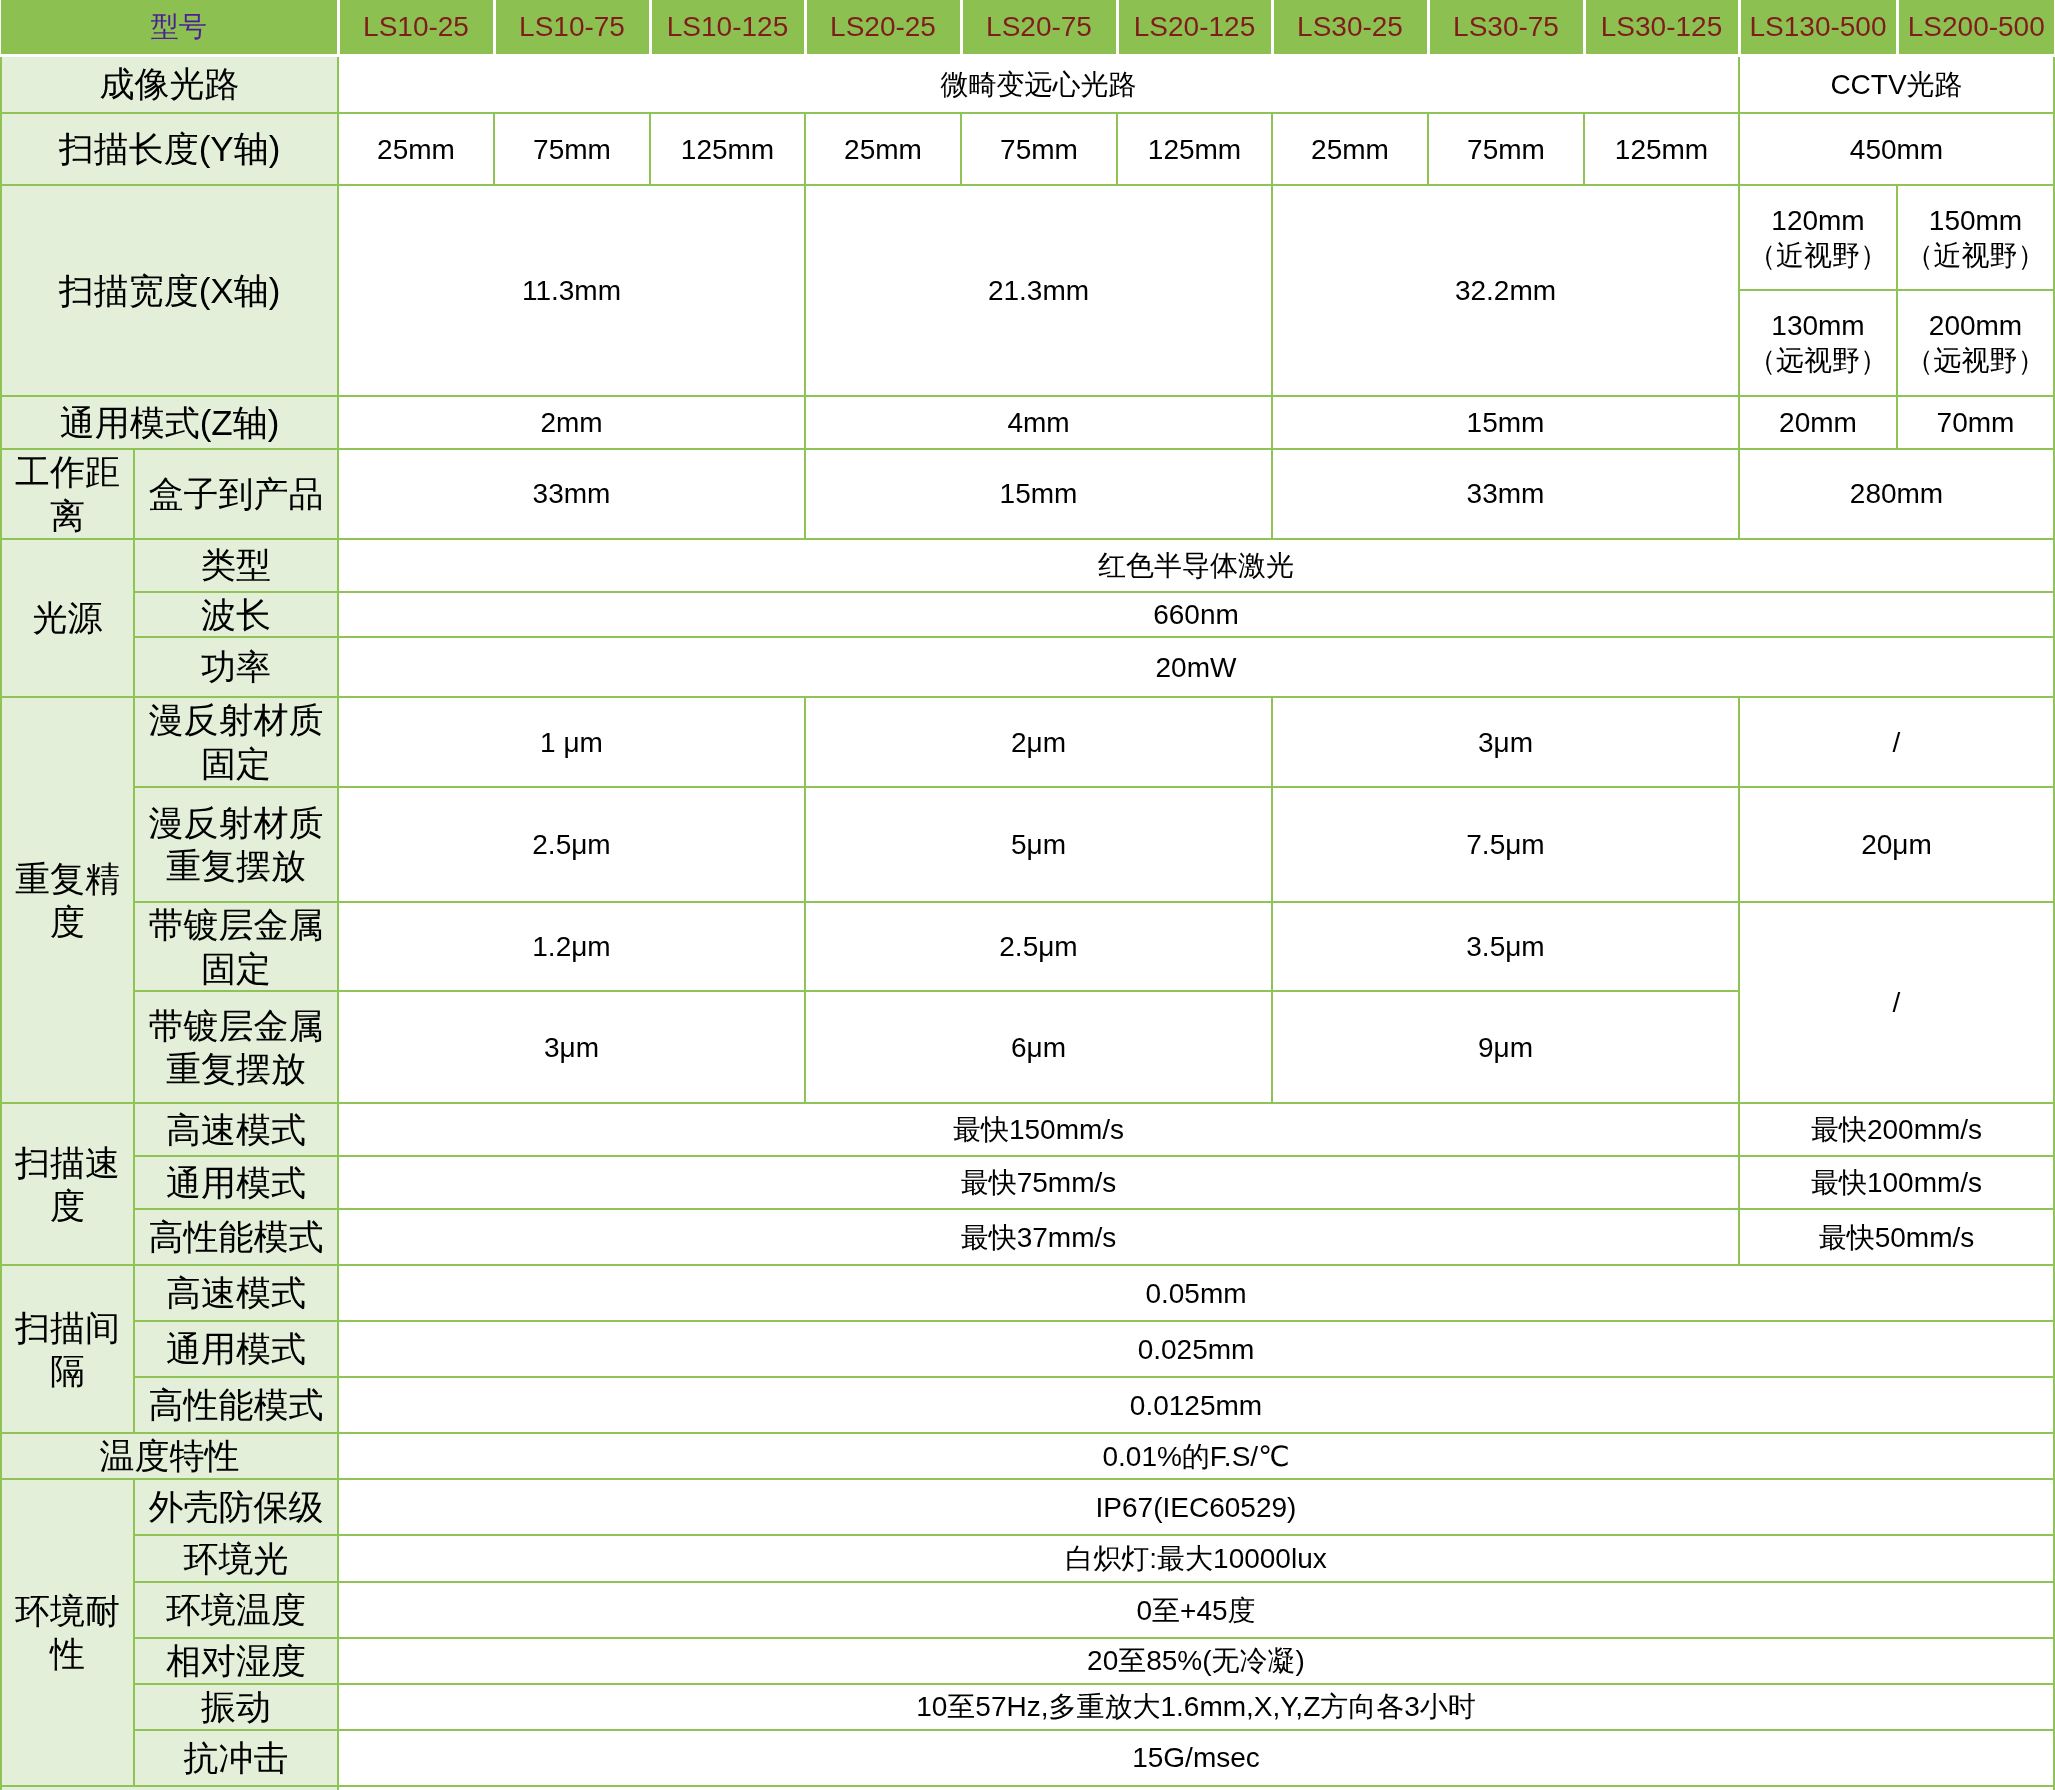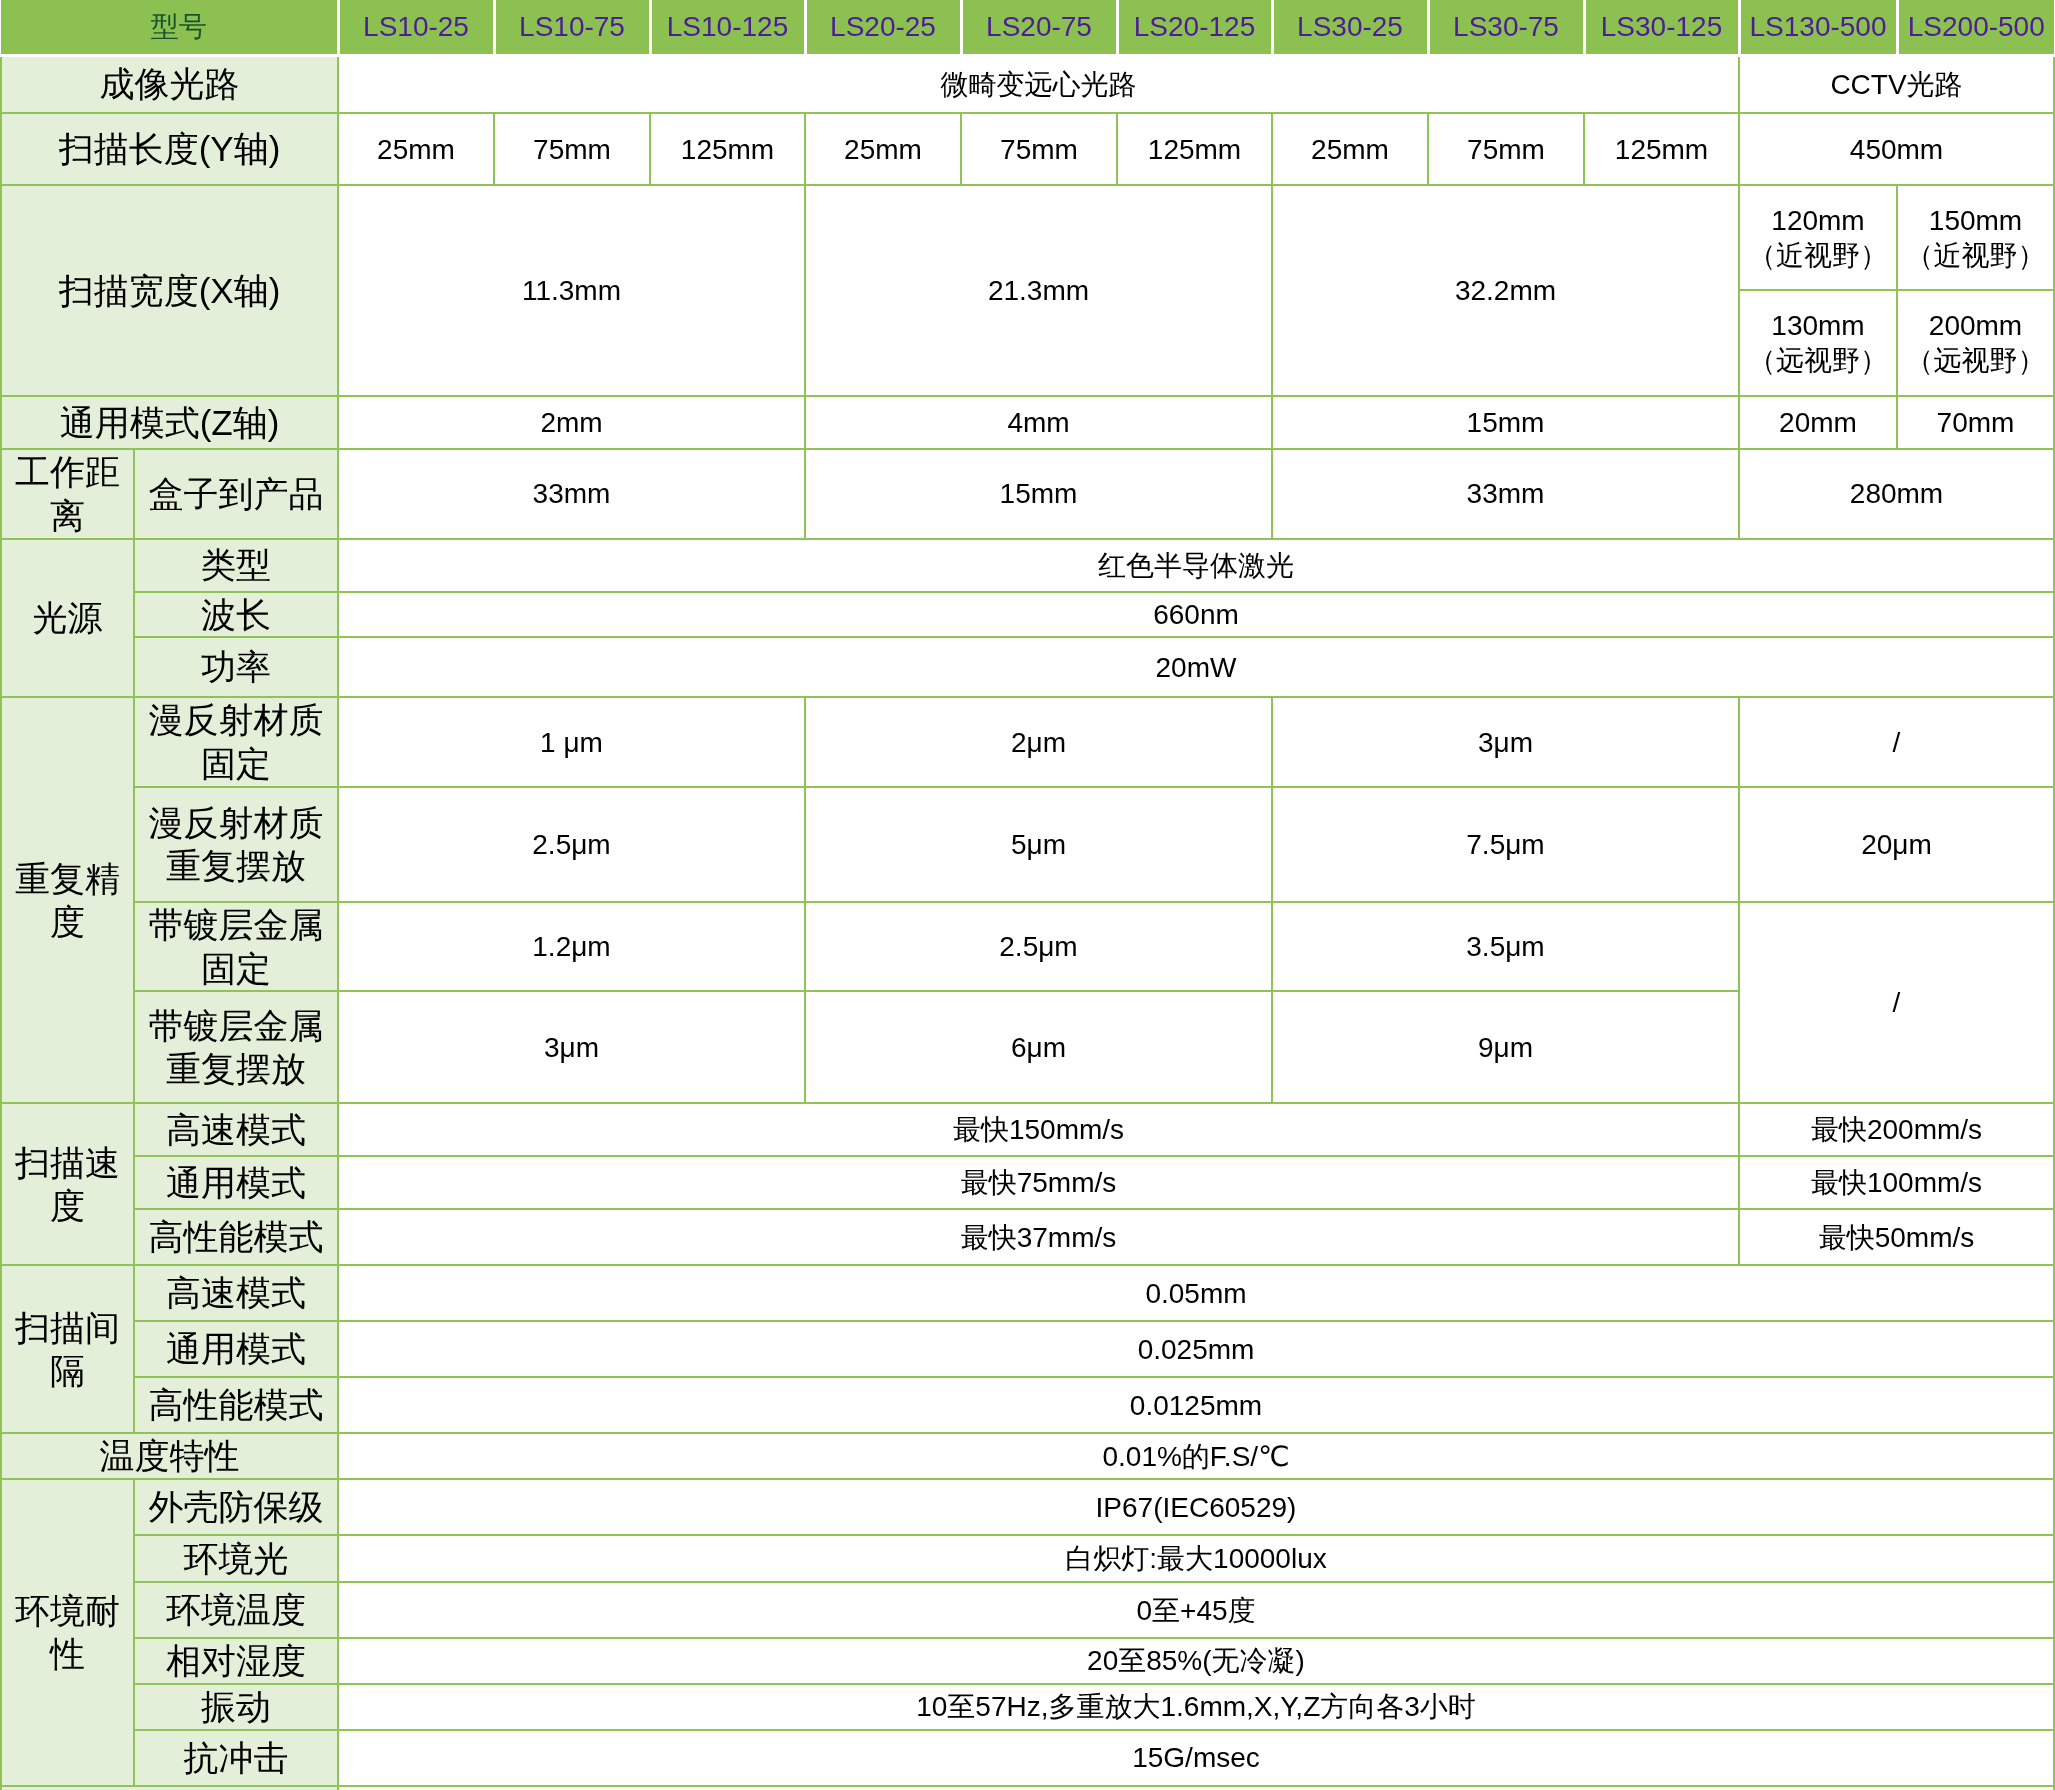--- a/index.html
+++ b/index.html
@@ -2,25 +2,25 @@
 <html><head>
 <meta charset="utf-8">
 <style>
   html,body{margin:0;padding:0;background:#fff;}
   body{font-family:"Liberation Sans","DejaVu Sans",sans-serif;color:#000;}
   table.grid{border-collapse:collapse;table-layout:fixed;width:2055px;}
   table.grid td{border:2.9px solid #8FC355;text-align:center;vertical-align:middle;
     white-space:pre-line;padding:0;overflow:hidden;line-height:1.25;}
   td.lbl{background:#E4EFD9;font-size:35px;}
   td.val{background:#ffffff;font-size:28px;}
-  tr.hdr td{background:#8CC152;color:#4c1d95;font-size:28px;
+  tr.hdr td{background:#8CC152;color:#7f1d1d;font-size:28px;
     border:3.9px solid #ffffff;border-top:none;}
   tr.hdr td:first-child{border-left:none;}
   tr.hdr td:last-child{border-right:none;}
-  tr.hdr td.model-label{color:#14532d;padding-left:20px;}
+  tr.hdr td.model-label{color:#4c1d95;padding-left:20px;}
 </style>
 </head>
 <body>
 
 <table class="grid">
   <colgroup>
     <col style="width:133px">
       <col style="width:204px">
     <col style="width:156px">
       <col style="width:156px">

